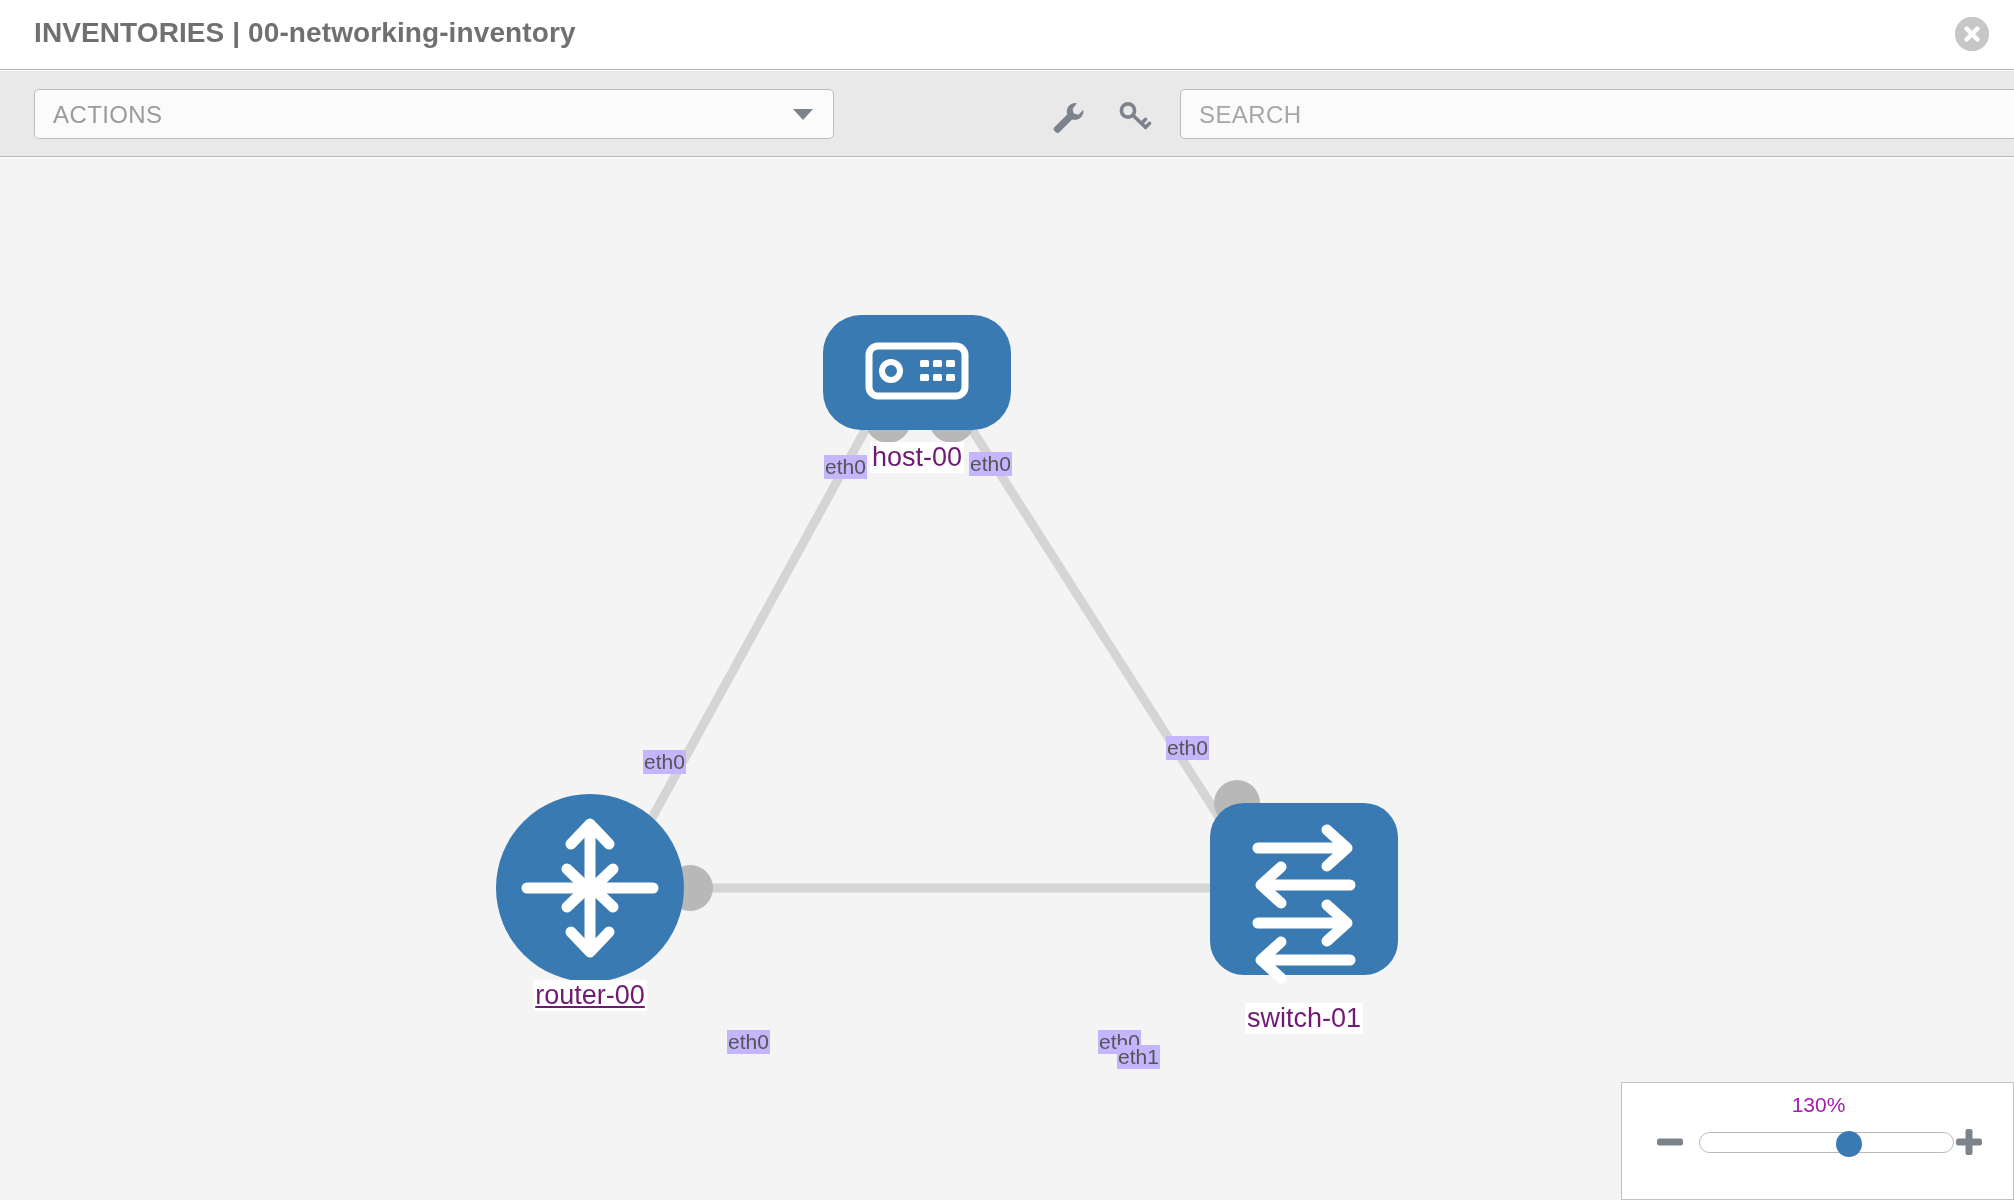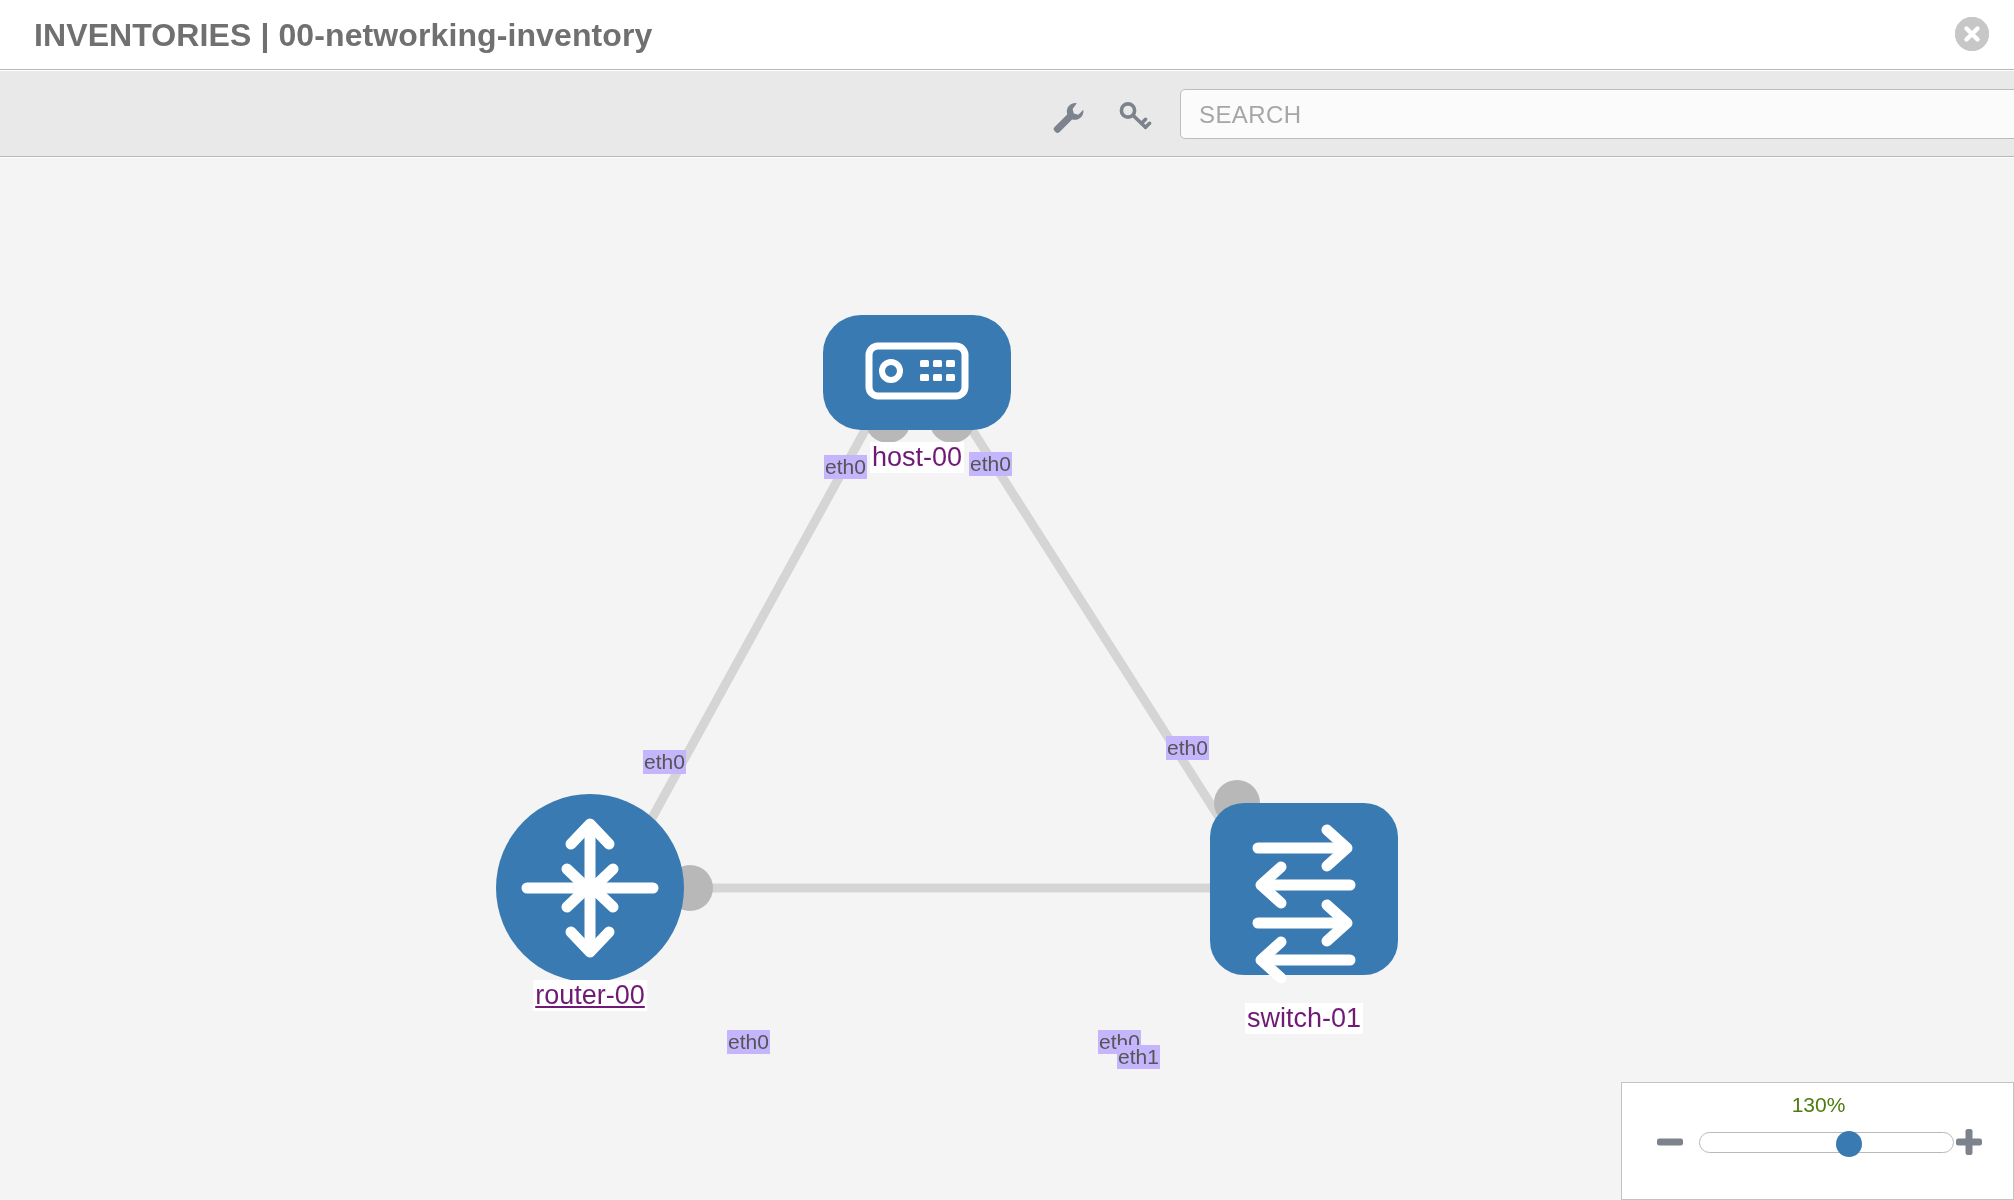--- a/index.html
+++ b/index.html
@@ -22,21 +22,21 @@
   .header {
     position: absolute;
     left: 0; top: 0;
     width: 2014px; height: 70px;
     background: #ffffff;
     border-bottom: 1px solid #b7b7b7;
   }
   .header-title {
     position: absolute;
     left: 34px; top: 17px;
-    font-size: 32px;
+    font-size: 28px;
     font-weight: bold;
     color: #707070;
     letter-spacing: 0.1px;
     white-space: nowrap;
   }
   .close-btn {
     position: absolute;
     right: 25px; top: 17px;
     width: 34px; height: 34px;
     border-radius: 50%;
@@ -146,21 +146,21 @@
     width: 393px; height: 118px;
     background: #ffffff;
     border: 1px solid #c2c2c2;
   }
   .zoom-value {
     position: absolute;
     left: 0; top: 10px;
     width: 393px;
     text-align: center;
     font-size: 21px;
-    color: #4d7c0f;
+    color: #a21caf;
   }
   .zoom-minus, .zoom-plus {
     position: absolute;
     top: 42px;
     width: 34px; height: 34px;
     cursor: pointer;
   }
   .zoom-minus { left: 31px; }
   .zoom-plus  { left: 330px; }
   .zoom-minus svg, .zoom-plus svg { display: block; }
@@ -193,20 +193,24 @@
     <div class="close-btn">
       <svg width="34" height="34" viewBox="0 0 34 34" aria-hidden="true">
         <circle cx="17" cy="17" r="17" fill="#c7c7c7"></circle>
         <path d="M11.5 11.5 L22.5 22.5 M22.5 11.5 L11.5 22.5" stroke="#ffffff" stroke-width="4.4" stroke-linecap="round"></path>
       </svg>
     </div>
   </div>
 
   <div class="toolbar">
 
+    <div class="actions-select">
+      <span class="label">ACTIONS</span>
+      <span class="caret"></span>
+    </div>
 
     <div class="tool-icon wrench-icon">
       <svg width="40" height="40" viewBox="0 0 40 40" aria-hidden="true">
         <g fill="#7c838d">
           <path d="M30.8 7.2a8.6 8.6 0 0 0-9.6 11.2L8.6 30.9a2.9 2.9 0 0 0 0 4.1l.9.9a2.9 2.9 0 0 0 4.1 0l12.5-12.5a8.6 8.6 0 0 0 11.2-9.6l-4.9 4.9-4.6-1.2-1.2-4.6z"></path>
         </g>
       </svg>
     </div>
 
     <div class="tool-icon key-icon">

